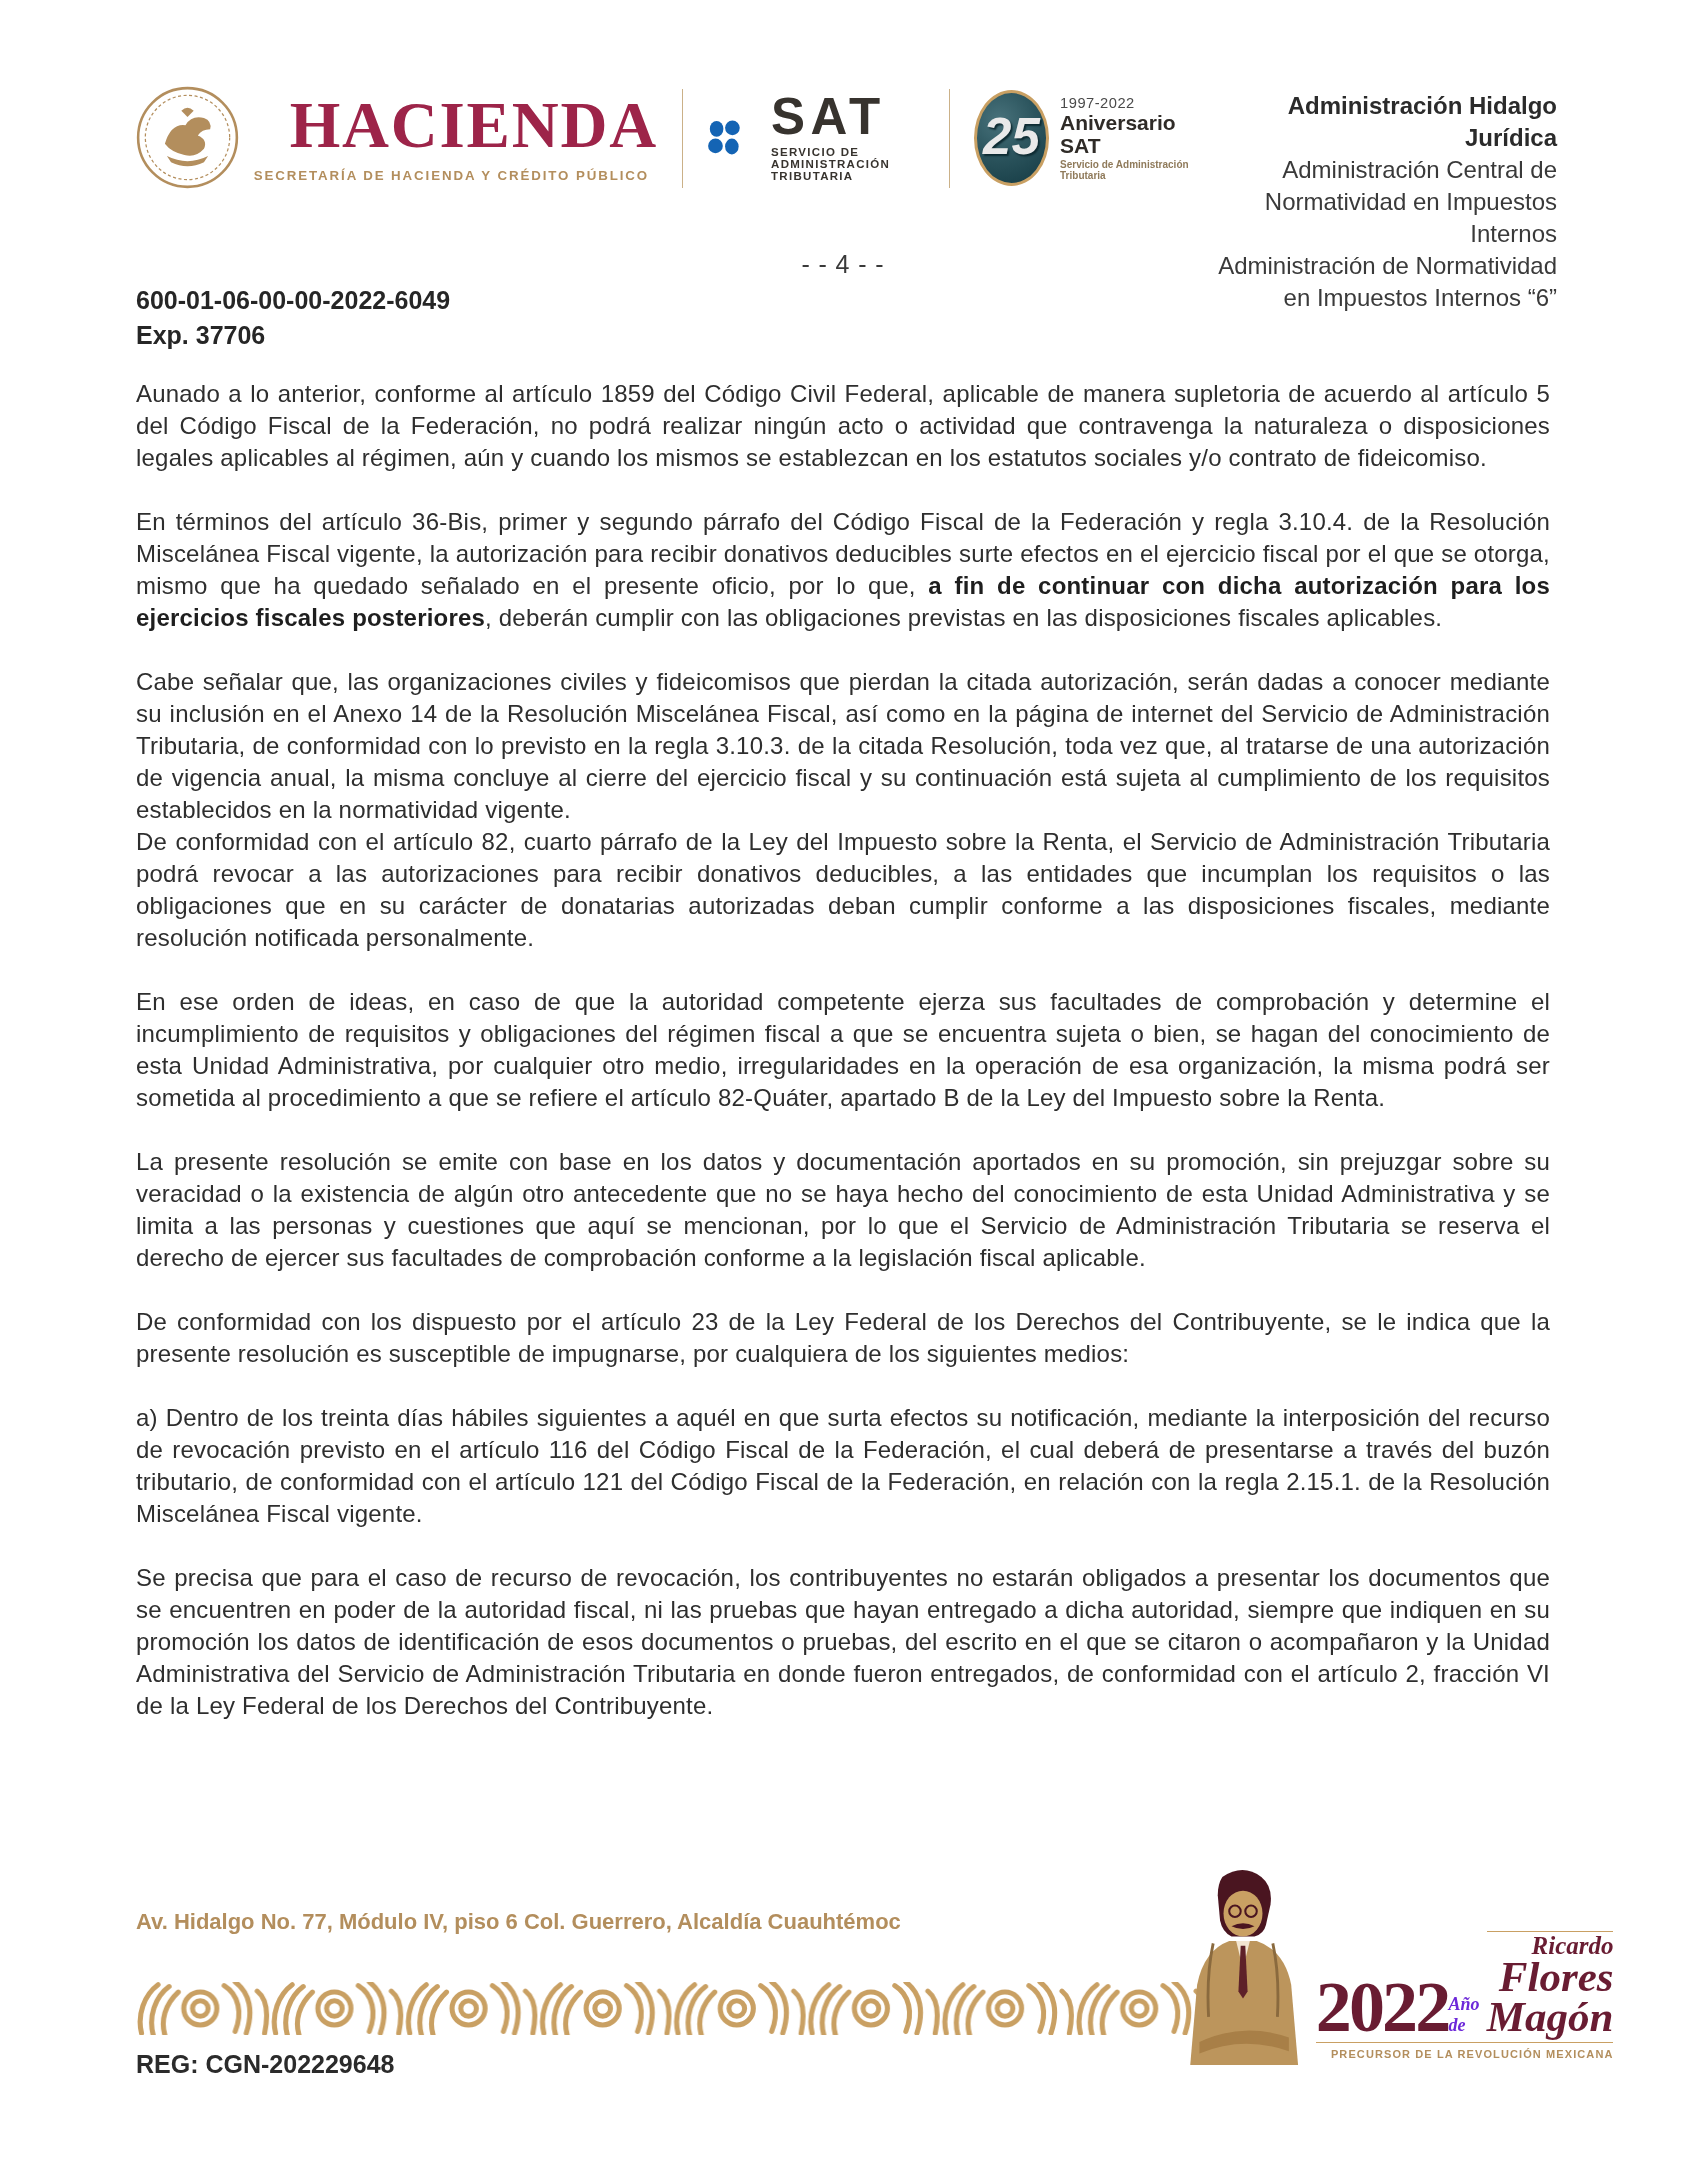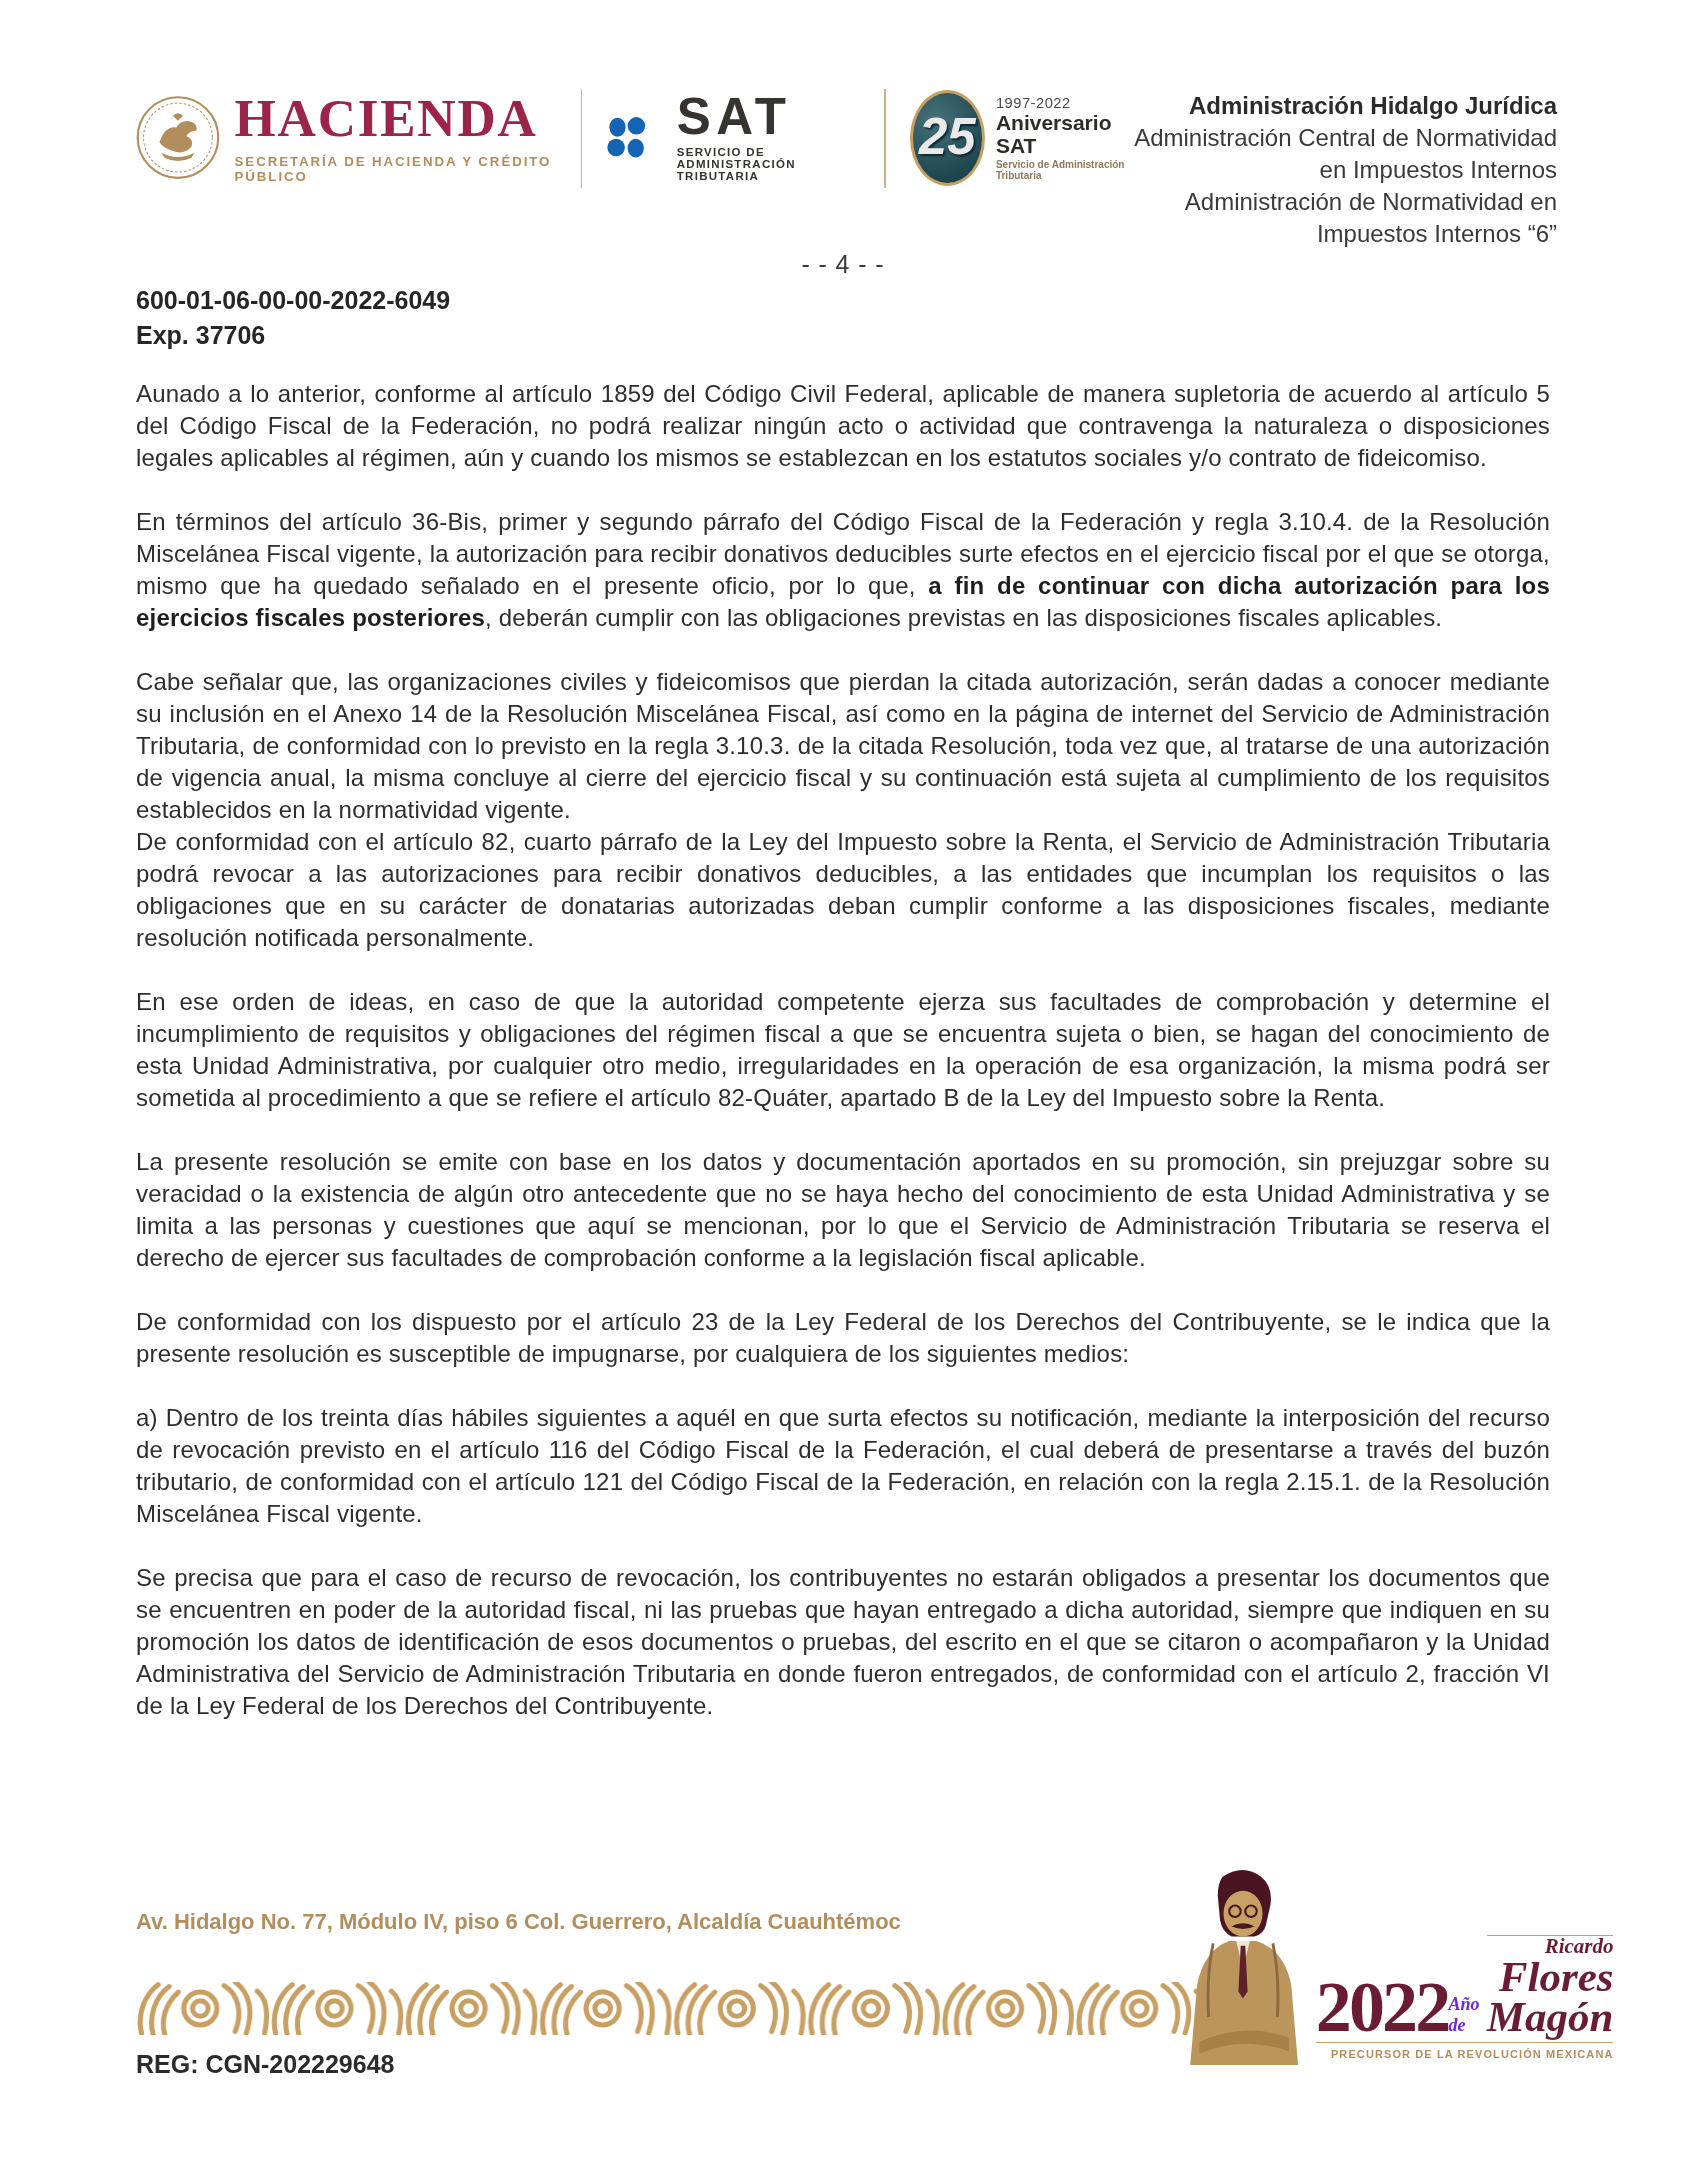--- a/index.html
+++ b/index.html
@@ -24,22 +24,22 @@
     justify-content: space-between;
     align-items: flex-start;
   }
   .logo-row { display: flex; align-items: center; }
 
   .hacienda { display: flex; align-items: center; gap: 14.7px; }
   .eagle-svg { width: 103px; height: 108px; }
   .hac-text { display: flex; flex-direction: column; }
   .hac-title {
     font-family: "Liberation Serif", serif;
-    font-weight: 700; font-size: 53px; letter-spacing: 1.8px;
-    color: #9D2449; line-height: 1;
+    font-weight: 700; font-size: 65px; letter-spacing: 1.8px;
+    color: #9D2449; line-height: 1; margin-left: 36px;
   }
   .hac-sub {
     margin-top: 9.2px;
     font-size: 13.3px; font-weight: 700; letter-spacing: 1.9px;
     color: #B38E5D;
   }
 
   .vdiv { width: 1.8px; height: 99px; background: #CBB188; margin: 0 24px; }
 
   .sat { display: flex; align-items: center; gap: 13px; }
@@ -137,21 +137,21 @@
     font-family: "Liberation Serif", serif; font-style: italic;
     font-size: 18px; font-weight: 700; color: #6d28d9;
     margin-top: 1.8px;
   }
   .mnames {
     display: flex; flex-direction: column; align-items: flex-end;
     border-top: 1.8px solid #C9A063; padding-top: 1.8px;
   }
   .mricardo {
     font-family: "Liberation Serif", serif; font-style: italic;
-    font-size: 21px; font-weight: 700; color: #691C32; line-height: 0.95;
+    font-size: 25px; font-weight: 700; color: #691C32; line-height: 0.95;
   }
   .mflores, .mmagon {
     font-family: "Liberation Serif", serif; font-style: italic;
     font-size: 43px; font-weight: 700; color: #691C32; line-height: 0.92;
   }
   .tagline {
     margin-top: 5.5px;
     border-top: 1.8px solid #C9A063; padding-top: 4.6px;
     font-size: 11px; font-weight: 700; letter-spacing: 1.1px;
     color: #B38E5D; text-align: right; white-space: nowrap;

